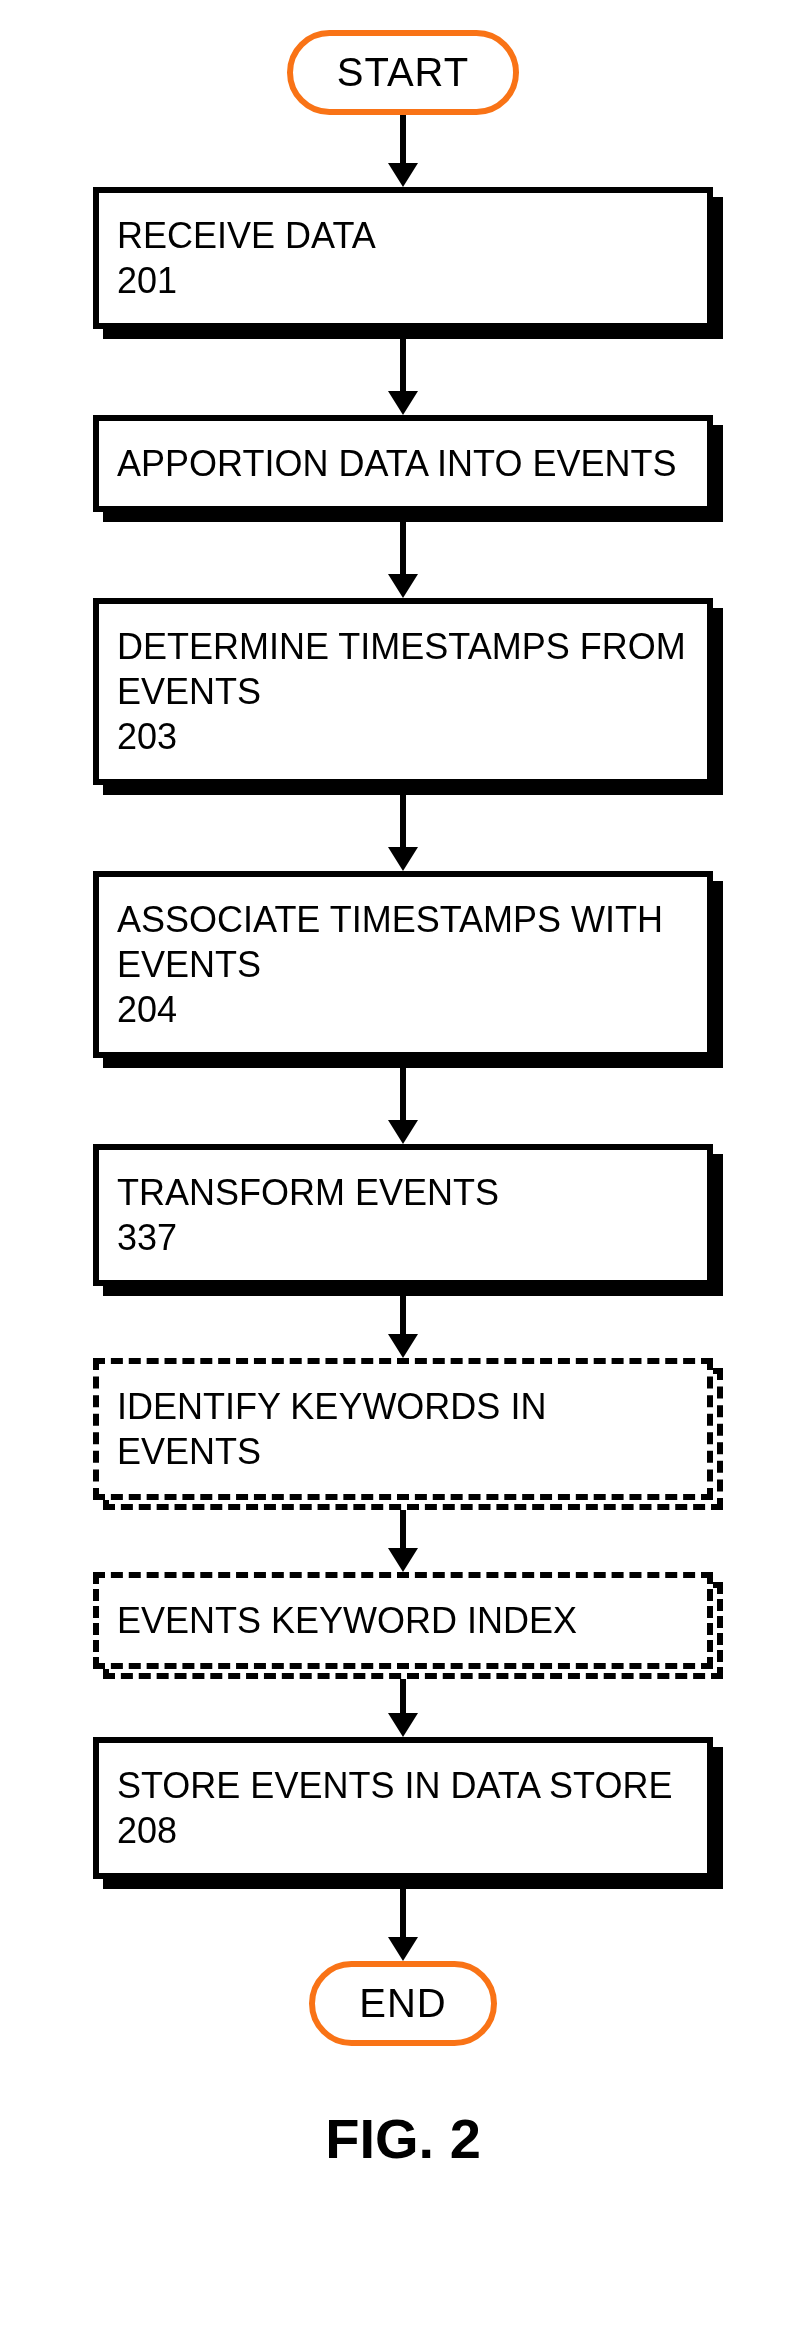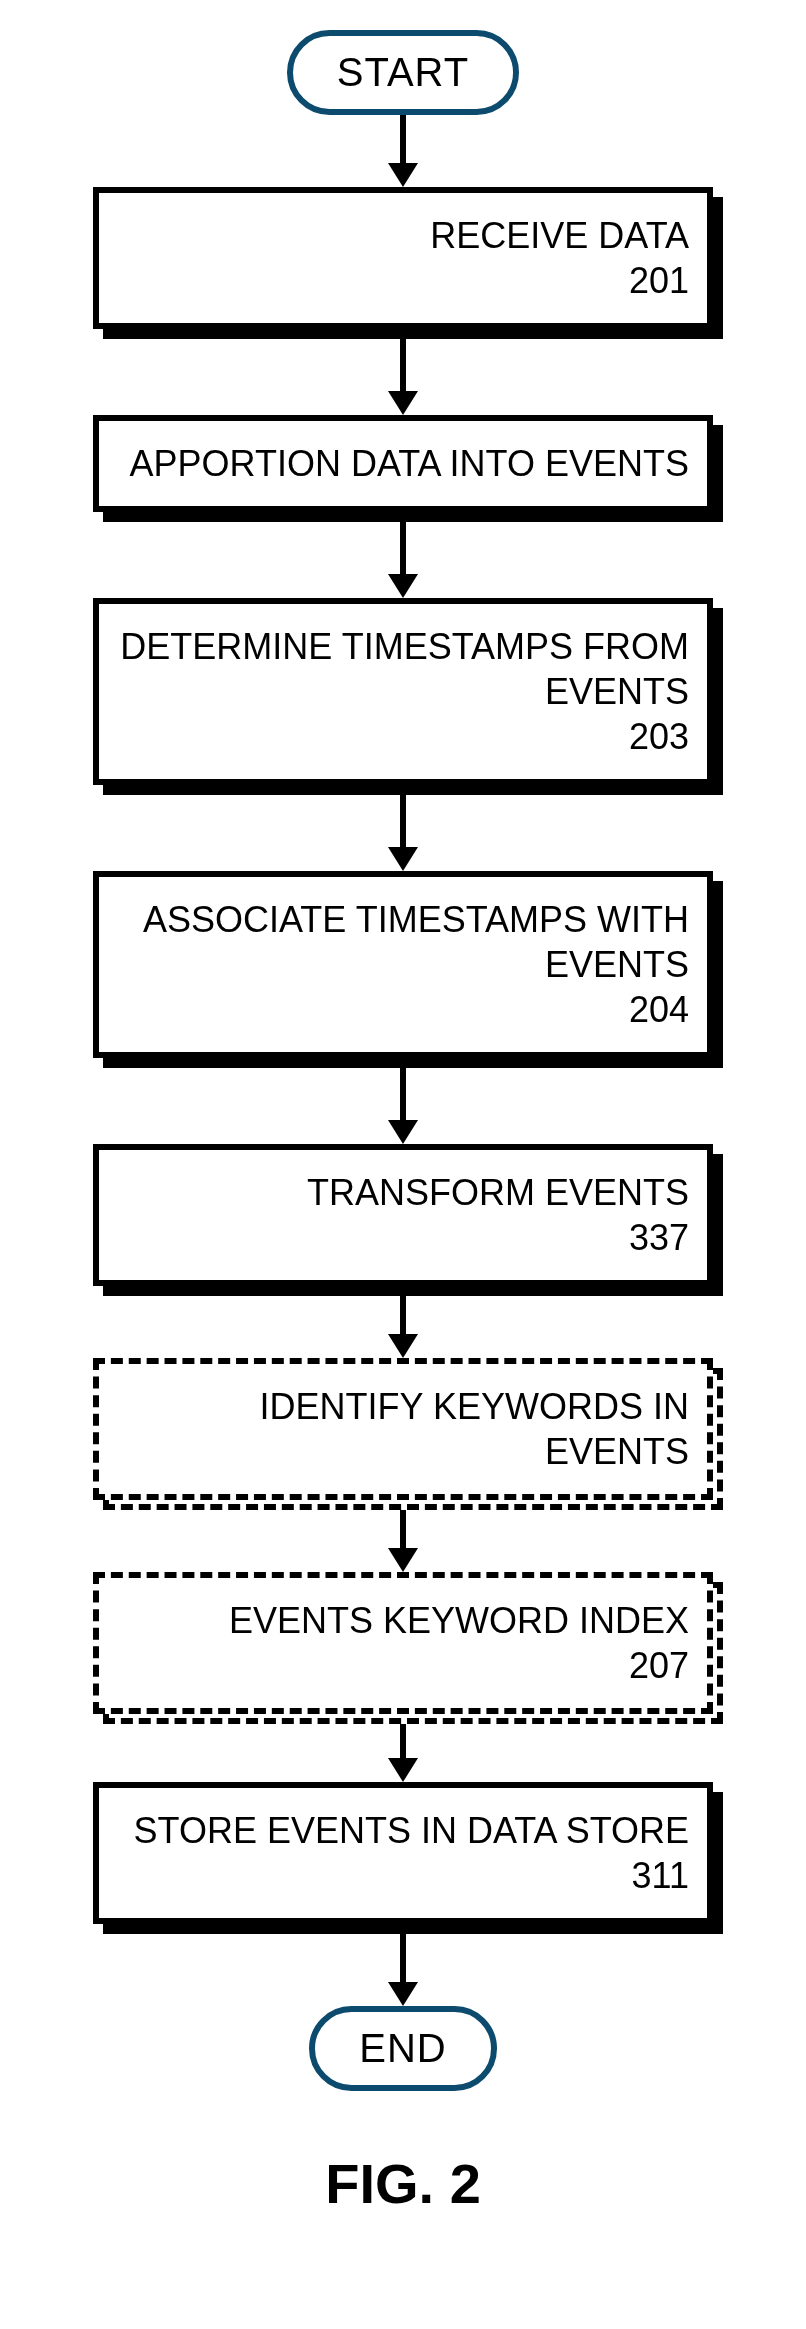--- a/index.html
+++ b/index.html
@@ -7,21 +7,21 @@
   body { padding: 30px 0 40px 0; }
 
   .flow {
     display: flex;
     flex-direction: column;
     align-items: center;
     width: 100%;
   }
 
   .terminator {
-    border: 6px solid #0c4a6e;
+    border: 6px solid #f97316;
     border-radius: 60px;
     padding: 14px 44px;
     font-size: 40px;
     font-weight: 400;
     letter-spacing: 1px;
     text-align: center;
     background: #fff;
   }
 
   .arrow {
@@ -50,21 +50,21 @@
     right: -10px; bottom: -10px;
     background: #000;
     z-index: 0;
   }
   .process .face {
     position: relative;
     z-index: 1;
     border: 6px solid #000;
     background: #fff;
     padding: 20px 18px;
-    text-align: right;
+    text-align: left;
     font-size: 36px;
     line-height: 1.25;
   }
   .process.optional .face {
     border-style: dashed;
   }
   .process.optional .shadow {
     background:
       repeating-linear-gradient(90deg, #000 0 10px, transparent 10px 18px) top / 100% 6px no-repeat,
       repeating-linear-gradient(90deg, #000 0 10px, transparent 10px 18px) bottom / 100% 6px no-repeat,
@@ -178,34 +178,33 @@
   <div class="spacer-after-box"></div>
   <div class="arrow">
     <div class="shaft" style="height:38px"></div>
       <div class="head"></div>
   </div>
 
   <div class="process optional">
     <div class="shadow"></div>
     <div class="face">
       <span>EVENTS KEYWORD INDEX</span>
-      <span class="num">207</span>
     </div>
   </div>
   <div class="spacer-after-box"></div>
   <div class="arrow">
     <div class="shaft" style="height:34px"></div>
       <div class="head"></div>
   </div>
 
   <div class="process">
     <div class="shadow"></div>
     <div class="face">
       <span>STORE EVENTS IN DATA STORE</span>
-      <span class="num">311</span>
+      <span class="num">208</span>
     </div>
   </div>
   <div class="spacer-after-box"></div>
   <div class="arrow">
     <div class="shaft" style="height:48px"></div>
       <div class="head"></div>
   </div>
 
   <div class="terminator">END</div>
 

